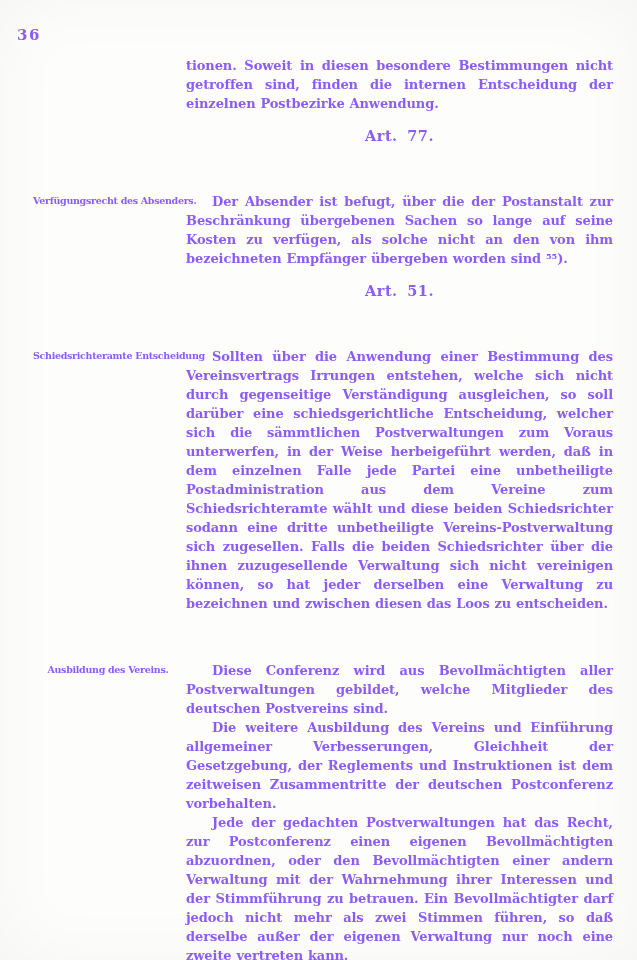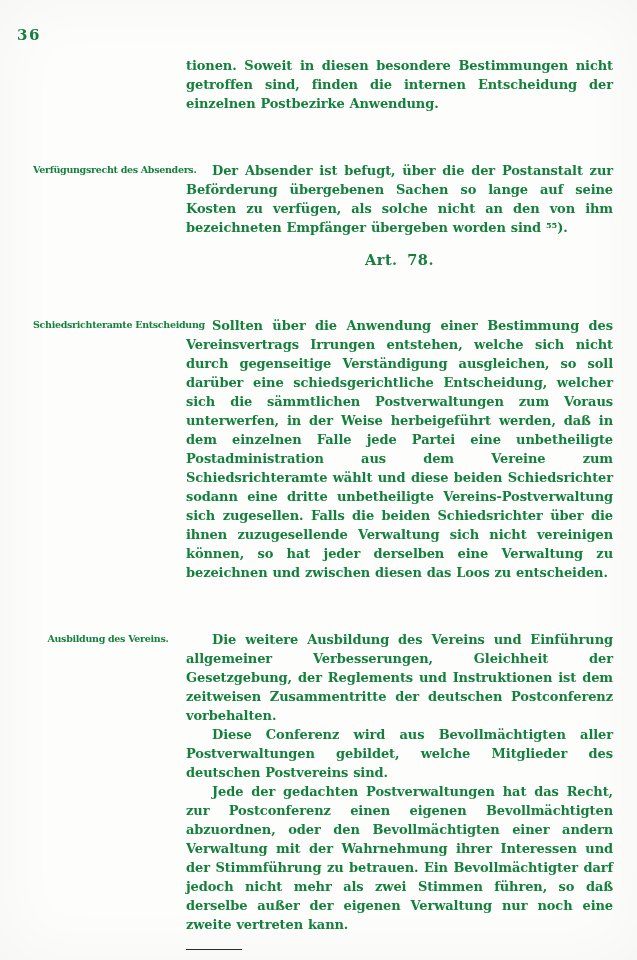--- a/index.html
+++ b/index.html
@@ -5,21 +5,21 @@
   html, body { margin: 0; padding: 0; background: #e9e9e7; }
   .page {
     position: relative;
     width: 637px;
     height: 960px;
     margin: 0 auto;
     background: #fdfdfc;
     box-shadow: inset 0 0 70px rgba(0,0,0,0.035);
     overflow: hidden;
     font-family: "DejaVu Serif", serif;
-    color: #15803d;
+    color: #8b5cf6;
   }
   .page-number {
     position: absolute;
     top: 26px;
     left: 17px;
     font-size: 15px;
     font-weight: bold;
     letter-spacing: 1.5px;
   }
   .content {
@@ -71,39 +71,40 @@
 
 <div class="page">
 
   <div class="page-number">36</div>
 
   <main class="content">
 
     <p class="para">tionen. Soweit in diesen besondere Bestimmungen nicht getroffen sind, finden die internen Entscheidung der einzelnen Postbezirke Anwendung.</p>
 
     <section class="article">
+      <h2 class="art-heading">Art. 77.</h2>
       <div class="article-body">
         <aside class="margin-note">Verfügungsrecht des Absenders.</aside>
-        <p class="para indent">Der Absender ist befugt, über die der Postanstalt zur Beförderung übergebenen Sachen so lange auf seine Kosten zu verfügen, als solche nicht an den von ihm bezeichneten Empfänger übergeben worden sind ⁵⁵).</p>
+        <p class="para indent">Der Absender ist befugt, über die der Postanstalt zur Beschränkung übergebenen Sachen so lange auf seine Kosten zu verfügen, als solche nicht an den von ihm bezeichneten Empfänger übergeben worden sind ⁵⁵).</p>
       </div>
     </section>
 
     <section class="article">
-      <h2 class="art-heading">Art. 78.</h2>
+      <h2 class="art-heading">Art. 51.</h2>
       <div class="article-body">
         <aside class="margin-note">Schiedsrichteramte Entscheidung</aside>
         <p class="para indent">Sollten über die Anwendung einer Bestimmung des Vereinsvertrags Irrungen entstehen, welche sich nicht durch gegenseitige Verständigung ausgleichen, so soll darüber eine schiedsgerichtliche Entscheidung, welcher sich die sämmtlichen Postverwaltungen zum Voraus unterwerfen, in der Weise herbeigeführt werden, daß in dem einzelnen Falle jede Partei eine unbetheiligte Postadministration aus dem Vereine zum Schiedsrichteramte wählt und diese beiden Schiedsrichter sodann eine dritte unbetheiligte Vereins-Postverwaltung sich zugesellen. Falls die beiden Schiedsrichter über die ihnen zuzugesellende Verwaltung sich nicht vereinigen können, so hat jeder derselben eine Verwaltung zu bezeichnen und zwischen diesen das Loos zu entscheiden.</p>
       </div>
     </section>
 
     <section class="article">
       <div class="article-body">
         <aside class="margin-note">Ausbildung des Vereins.</aside>
+        <p class="para indent">Diese Conferenz wird aus Bevollmächtigten aller Postverwaltungen gebildet, welche Mitglieder des deutschen Postvereins sind.</p>
         <p class="para indent">Die weitere Ausbildung des Vereins und Einführung allgemeiner Verbesserungen, Gleichheit der Gesetzgebung, der Reglements und Instruktionen ist dem zeitweisen Zusammentritte der deutschen Postconferenz vorbehalten.</p>
-        <p class="para indent">Diese Conferenz wird aus Bevollmächtigten aller Postverwaltungen gebildet, welche Mitglieder des deutschen Postvereins sind.</p>
         <p class="para indent">Jede der gedachten Postverwaltungen hat das Recht, zur Postconferenz einen eigenen Bevollmächtigten abzuordnen, oder den Bevollmächtigten einer andern Verwaltung mit der Wahrnehmung ihrer Interessen und der Stimmführung zu betrauen. Ein Bevollmächtigter darf jedoch nicht mehr als zwei Stimmen führen, so daß derselbe außer der eigenen Verwaltung nur noch eine zweite vertreten kann.</p>
       </div>
     </section>
 
     <hr class="footnote-sep">
 
   </main>
 </div>
 
 </body></html>

